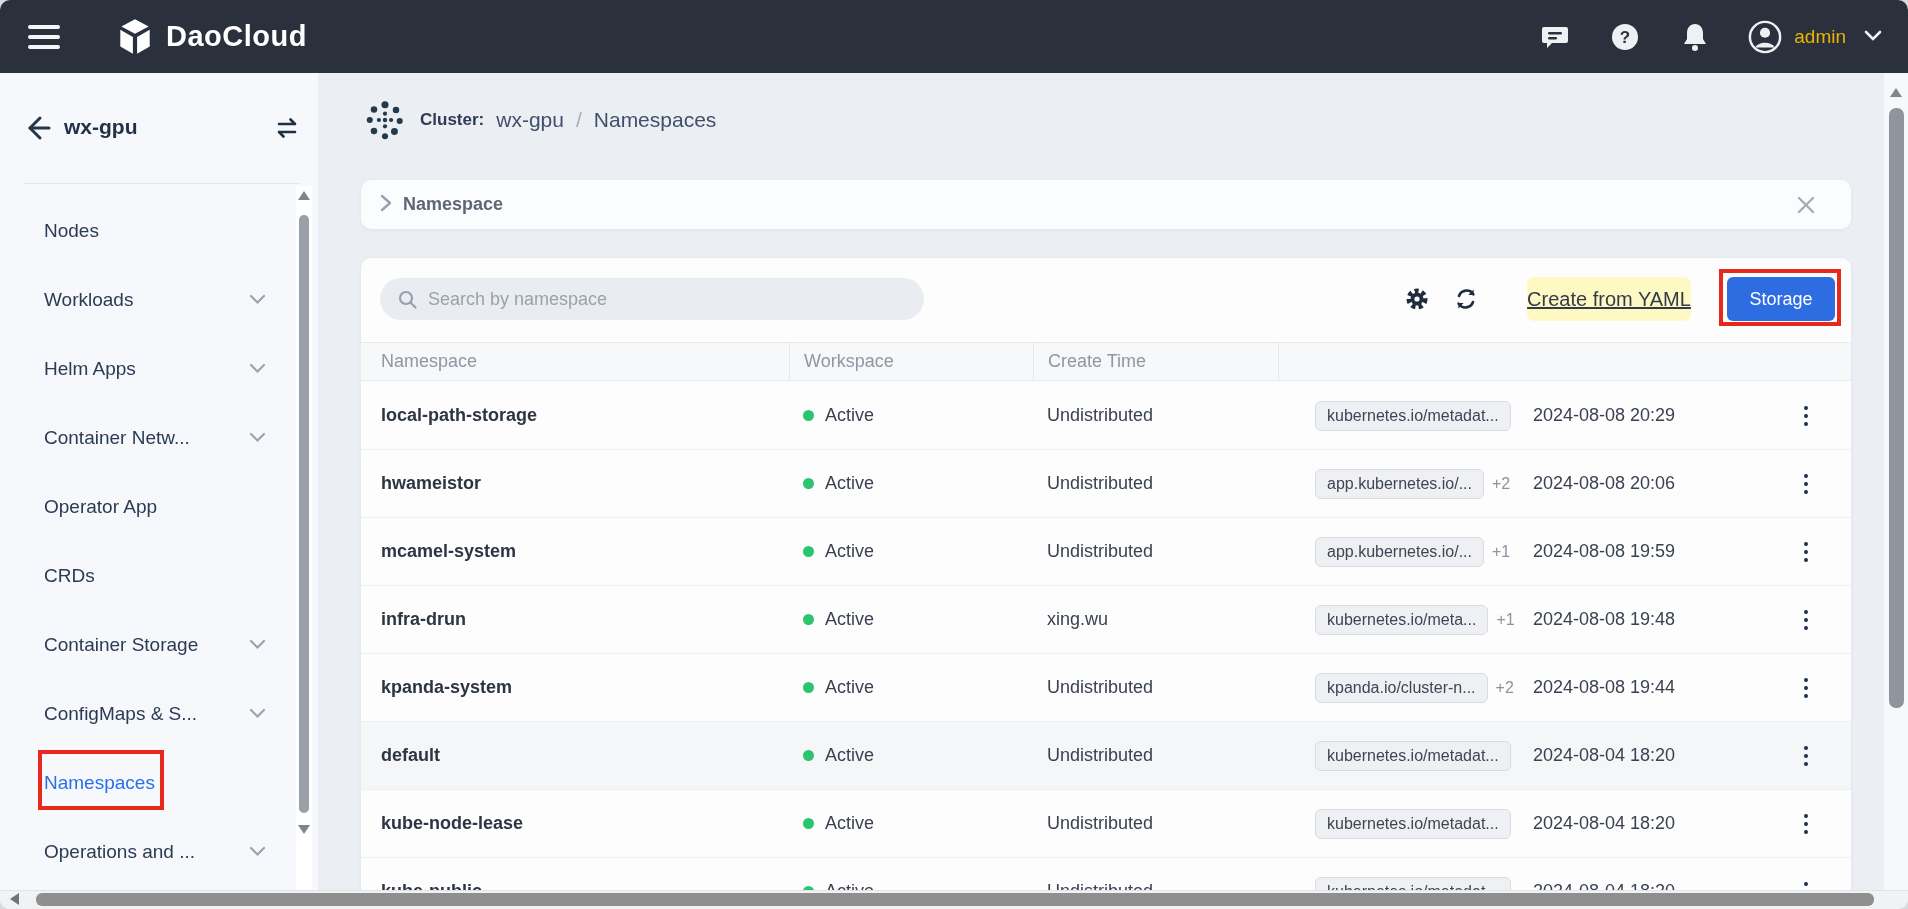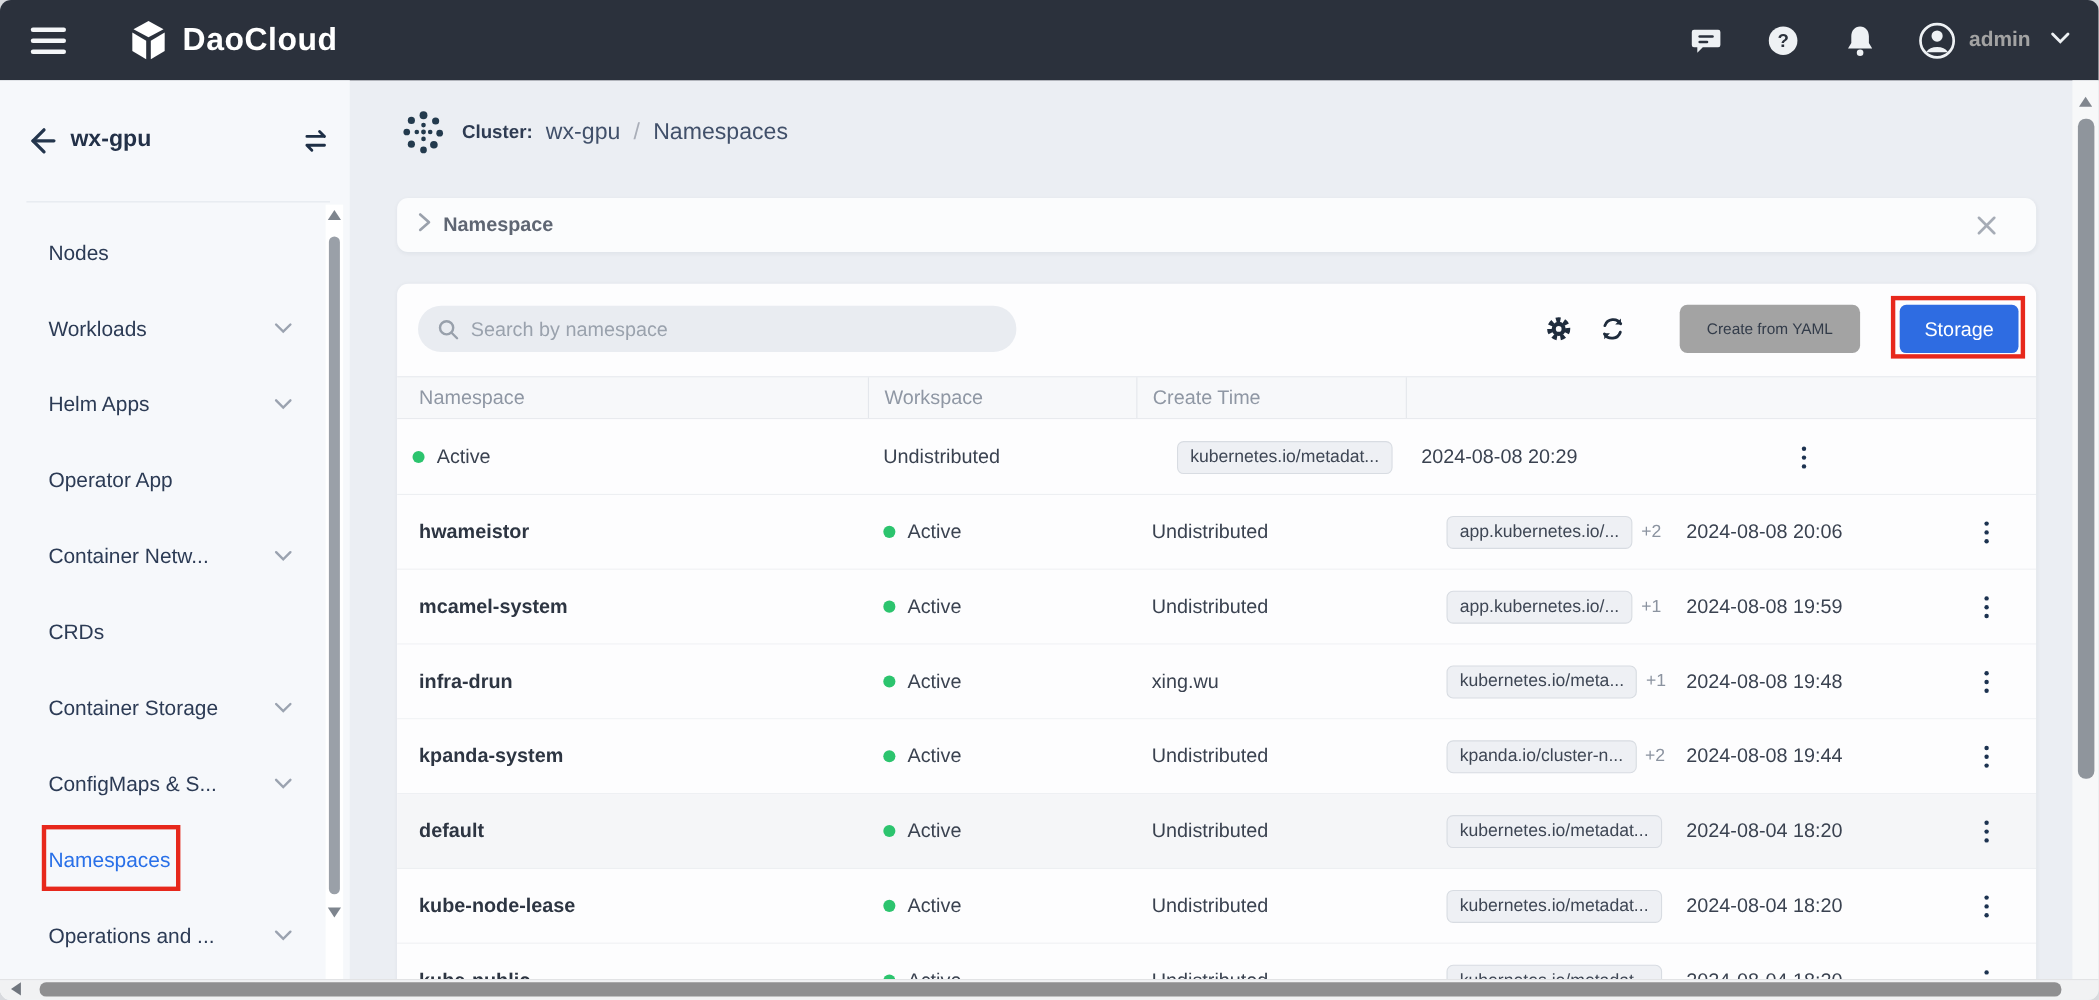--- a/index.html
+++ b/index.html
@@ -7,21 +7,21 @@
   .screen { position:relative; width:1908px; height:909px; background:#ebeef3; overflow:hidden; border-radius:10px; }
 
   
   .topbar { position:absolute; left:0; top:0; width:1908px; height:73px; background:#2b313c; display:flex; align-items:center;justify-content:flex-end; }
   .hamburger { margin-left:28px; width:32px; height:24px; display:flex; flex-direction:column; justify-content:space-between; cursor:pointer; }
   .hamburger span { display:block; height:4px; border-radius:2px; background:#f4f6f8; }
   .brand { display:flex; align-items:center; margin-left:56px; gap:12px; }
   .brand-name { color:#ffffff; font-size:29px; font-weight:700; letter-spacing:.5px; }
   .topbar-right { margin-left:auto; display:flex; align-items:center; margin-right:26px; }
   .tb-icon { width:34px; height:34px; display:flex; align-items:center; justify-content:center; margin-left:36px; cursor:pointer; }
-  .admin-name { color:#a3a3a3; font-size:19px; margin-left:12px;font-weight:bold; }
+  .admin-name { color:#eab308; font-size:19px; margin-left:12px; }
   .admin-caret { margin-left:18px; }
 
   
   .sidebar { position:absolute; left:0; top:73px; width:318px; height:836px; background:#f6f8fb; }
   .side-head { position:absolute; left:0; top:0; width:100%; height:110px; }
   .back-btn { position:absolute; left:22px; top:40px; width:30px; height:30px; cursor:pointer; }
   .cluster-title { position:absolute; left:64px; top:42px; font-size:21px; font-weight:700; color:#233148; }
   .switch-btn { position:absolute; left:272px; top:40px; width:30px; height:30px; cursor:pointer; }
   .side-divider { position:absolute; left:24px; top:110px; width:276px; height:1px; background:#e3e7ed; }
   .side-items { position:absolute; left:0; top:123px; width:296px; }
@@ -51,21 +51,21 @@
 
   
   .card { position:absolute; left:361px; top:258px; width:1490px; height:651px; background:#fdfdfe; border-radius:10px 10px 0 0; box-shadow:0 1px 4px rgba(25,35,50,.05); overflow:hidden; }
   .toolbar { position:absolute; left:0; top:19px; width:100%; height:44px; display:flex; align-items:center; }
   .search-pill { margin-left:19px; width:544px; height:42px; border-radius:21px; background:#e9ecf1; display:flex; align-items:center; }
   .search-pill svg { margin-left:17px; }
   .search-input { border:none; outline:none; background:transparent; margin-left:10px; width:460px; font-size:18px; color:#3a4250; font-family:inherit; }
   .search-input::placeholder { color:#9aa2ad; }
   .tool-gear { margin-left:auto; width:24px; height:24px; cursor:pointer; }
   .tool-refresh { margin-left:25px; width:24px; height:24px; cursor:pointer; }
-  .btn-yaml { margin-left:49px; width:164px; height:44px; border:none; border-radius:7px; background:#a3a3a3; color:#323b49; font-size:14px; font-family:inherit; cursor:pointer; }
+  .btn-yaml { margin-left:49px; width:164px; height:44px; border:none; border-radius:7px; background:#fef9c3; color:#323b49; font-size:20px; font-family:inherit; cursor:pointer;text-decoration:underline; }
   .btn-create { margin-left:36px; margin-right:16px; width:108px; height:44px; border:none; border-radius:6px; background:#2e6ce2; color:#ffffff; font-size:18px; font-family:inherit; cursor:pointer; }
 
   
   .thead { position:absolute; left:0; top:84px; width:1490px; height:39px; display:grid; grid-template-columns:428px 244px 245px 241px 241px 91px; align-items:center; background:#f7f8fa; border-top:1px solid #e8eaee; border-bottom:1px solid #e8eaee; }
   .th { font-size:18px; color:#8f97a4; padding-left:14px; height:100%; display:flex; align-items:center; border-left:1px solid #e4e7ec; }
   .th:first-child { padding-left:20px; border-left:none; }
   .tbody { position:absolute; left:0; top:124px; width:1490px; }
   .row { display:grid; grid-template-columns:428px 244px 245px 241px 241px 91px; align-items:center; height:68px; border-bottom:1px solid #edeff2; background:#fdfdfe; }
   .row.shaded { background:#f5f6f8; }
   .cell { padding-left:14px; font-size:18px; color:#3a4250; display:flex; align-items:center; }
@@ -179,31 +179,31 @@
     <div class="side-item">
       <span class="lbl">Helm Apps</span>
       <span class="chev">
         <svg width="17" height="11" viewBox="0 0 17 11">
               <path d="M2 2 L8.5 8.5 L15 2" fill="none" stroke="#9ba3b0" stroke-width="2.2" stroke-linecap="round"></path>
             </svg>
       </span>
     </div>
 
     <div class="side-item">
+      <span class="lbl">Container Netw...</span>
+      <span class="chev">
+        <svg width="17" height="11" viewBox="0 0 17 11">
+              <path d="M2 2 L8.5 8.5 L15 2" fill="none" stroke="#9ba3b0" stroke-width="2.2" stroke-linecap="round"></path>
+            </svg>
+      </span>
+    </div>
+
+    <div class="side-item">
       <span class="lbl">Operator App</span>
 
-    </div>
-
-    <div class="side-item">
-      <span class="lbl">Container Netw...</span>
-      <span class="chev">
-        <svg width="17" height="11" viewBox="0 0 17 11">
-              <path d="M2 2 L8.5 8.5 L15 2" fill="none" stroke="#9ba3b0" stroke-width="2.2" stroke-linecap="round"></path>
-            </svg>
-      </span>
     </div>
 
     <div class="side-item">
       <span class="lbl">CRDs</span>
 
     </div>
 
     <div class="side-item">
       <span class="lbl">Container Storage</span>
       <span class="chev">
@@ -310,20 +310,21 @@
 
     <div class="thead">
       <div class="th">Namespace</div>
       <div class="th">Workspace</div>
       <div class="th">Create Time</div>
       <div class="th"></div>
     </div>
 
     <div class="tbody">
     <div class="row">
+      <div class="cell name">local-path-storage</div>
       <div class="cell">
         <span class="dot"></span>
         <span>Active</span>
       </div>
       <div class="cell">Undistributed</div>
       <div class="cell">
         <span class="chip">kubernetes.io/metadat...</span>
 
       </div>
       <div class="cell">2024-08-08 20:29</div>

